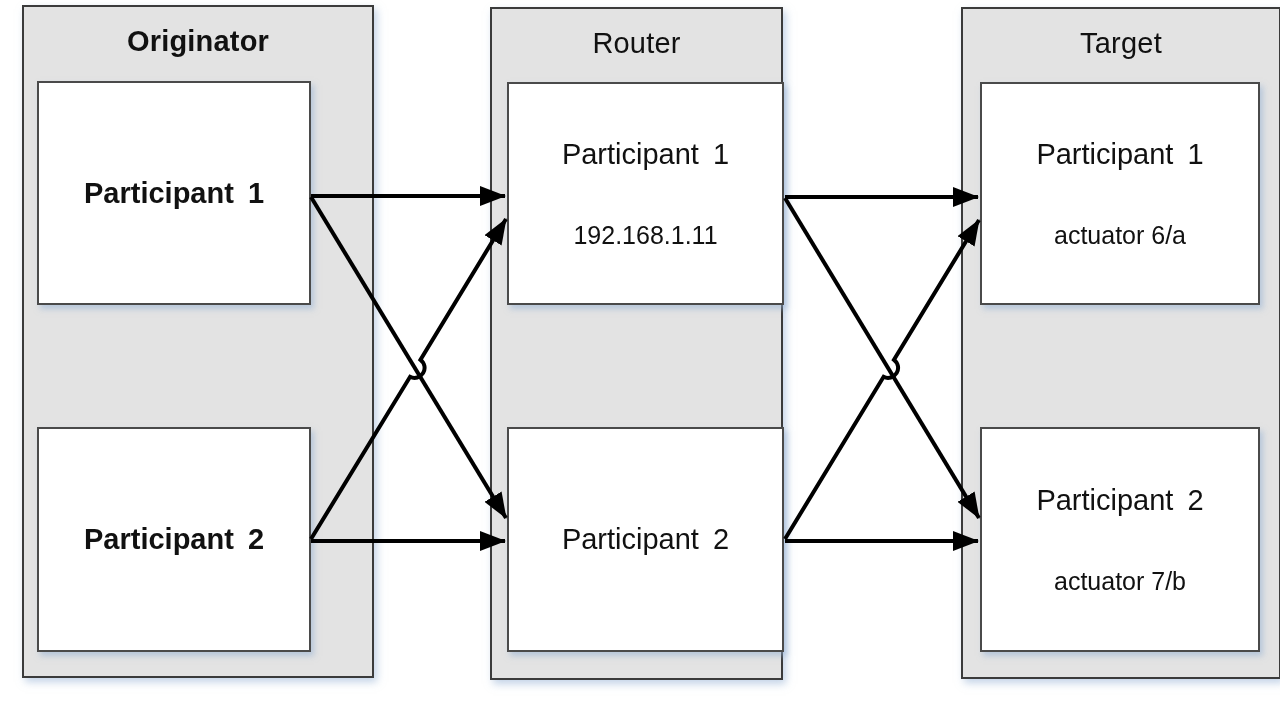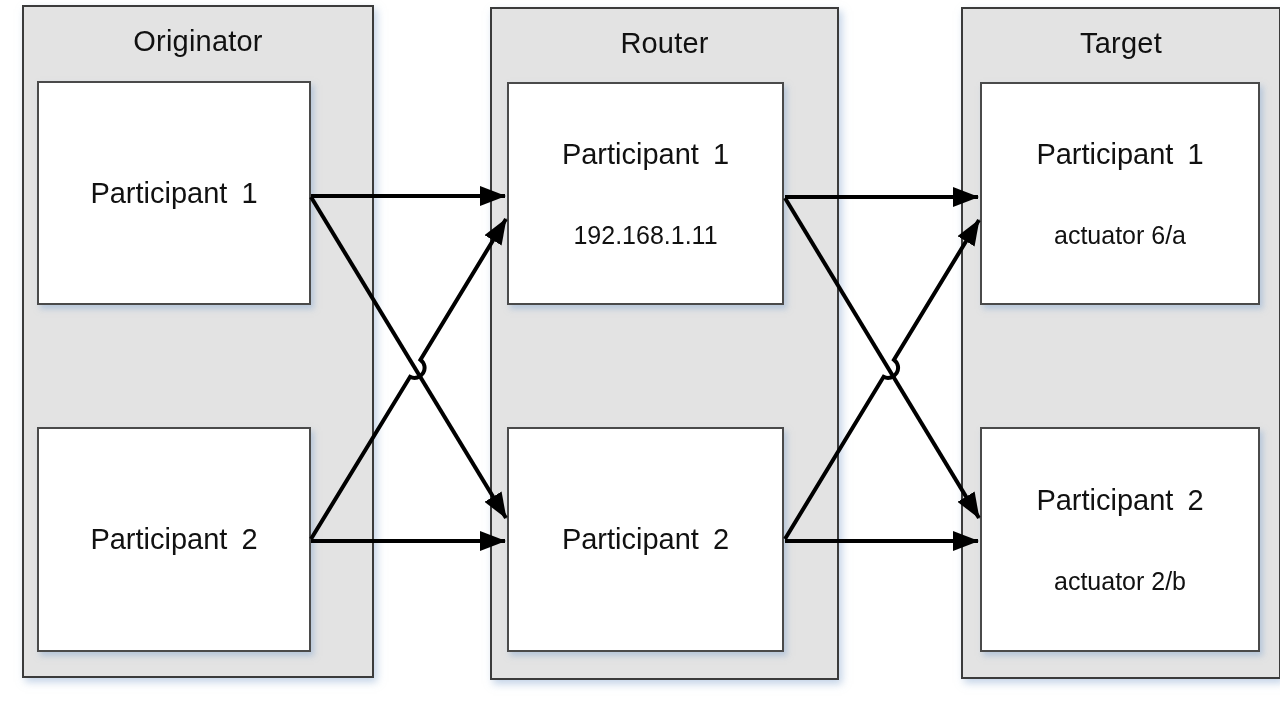--- a/index.html
+++ b/index.html
@@ -63,22 +63,22 @@
     pointer-events: none;
   }
   .arrows line, .arrows path.conn {
     stroke: var(--arrow, #000000);
     stroke-width: 4;
     fill: none;
   }
   .arrows .ah { fill: var(--arrow, #000000); }
 
   
-  #group-originator { left: 22px; top: 5px;  width: 352px; height: 673px; }
-  #group-router     { left: 490px; top: 7px; width: 349px; height: 673px; }
+  #group-originator { left: 22px; top: 5px;  width: 352px; height: 673px; font-weight: bold; }
+  #group-router     { left: 490px; top: 7px; width: 293px; height: 673px; }
   #group-target     { left: 961px; top: 7px; width: 320px; height: 672px; }
 
   #node-o1 { left: 13px; top: 74px;  width: 274px; height: 224px; }
   #node-o2 { left: 13px; top: 420px; width: 274px; height: 225px; }
   #node-r1 { left: 15px; top: 73px;  width: 277px; height: 223px; }
   #node-r2 { left: 15px; top: 418px; width: 277px; height: 225px; }
   #node-t1 { left: 17px; top: 73px;  width: 280px; height: 223px; }
   #node-t2 { left: 17px; top: 418px; width: 280px; height: 225px; }
 </style>
 </head>
@@ -110,21 +110,21 @@
   </div>
 
   <div class="group" id="group-target">
     <div class="group-title">Target</div>
     <div class="node" id="node-t1">
       <span class="node-label">Participant 1</span>
       <span class="node-sublabel">actuator 6/a</span>
     </div>
     <div class="node" id="node-t2">
       <span class="node-label">Participant 2</span>
-      <span class="node-sublabel">actuator 2/b</span>
+      <span class="node-sublabel">actuator 7/b</span>
     </div>
   </div>
 
   <svg class="arrows" width="1280" height="710" viewBox="0 0 1280 710">
     <defs>
       <marker id="ah" viewBox="0 0 26 20" markerWidth="26" markerHeight="20" refX="25" refY="10" orient="auto" markerUnits="userSpaceOnUse">
         <path class="ah" d="M0,0 L26,10 L0,20 Z"></path>
       </marker>
     </defs>
 

